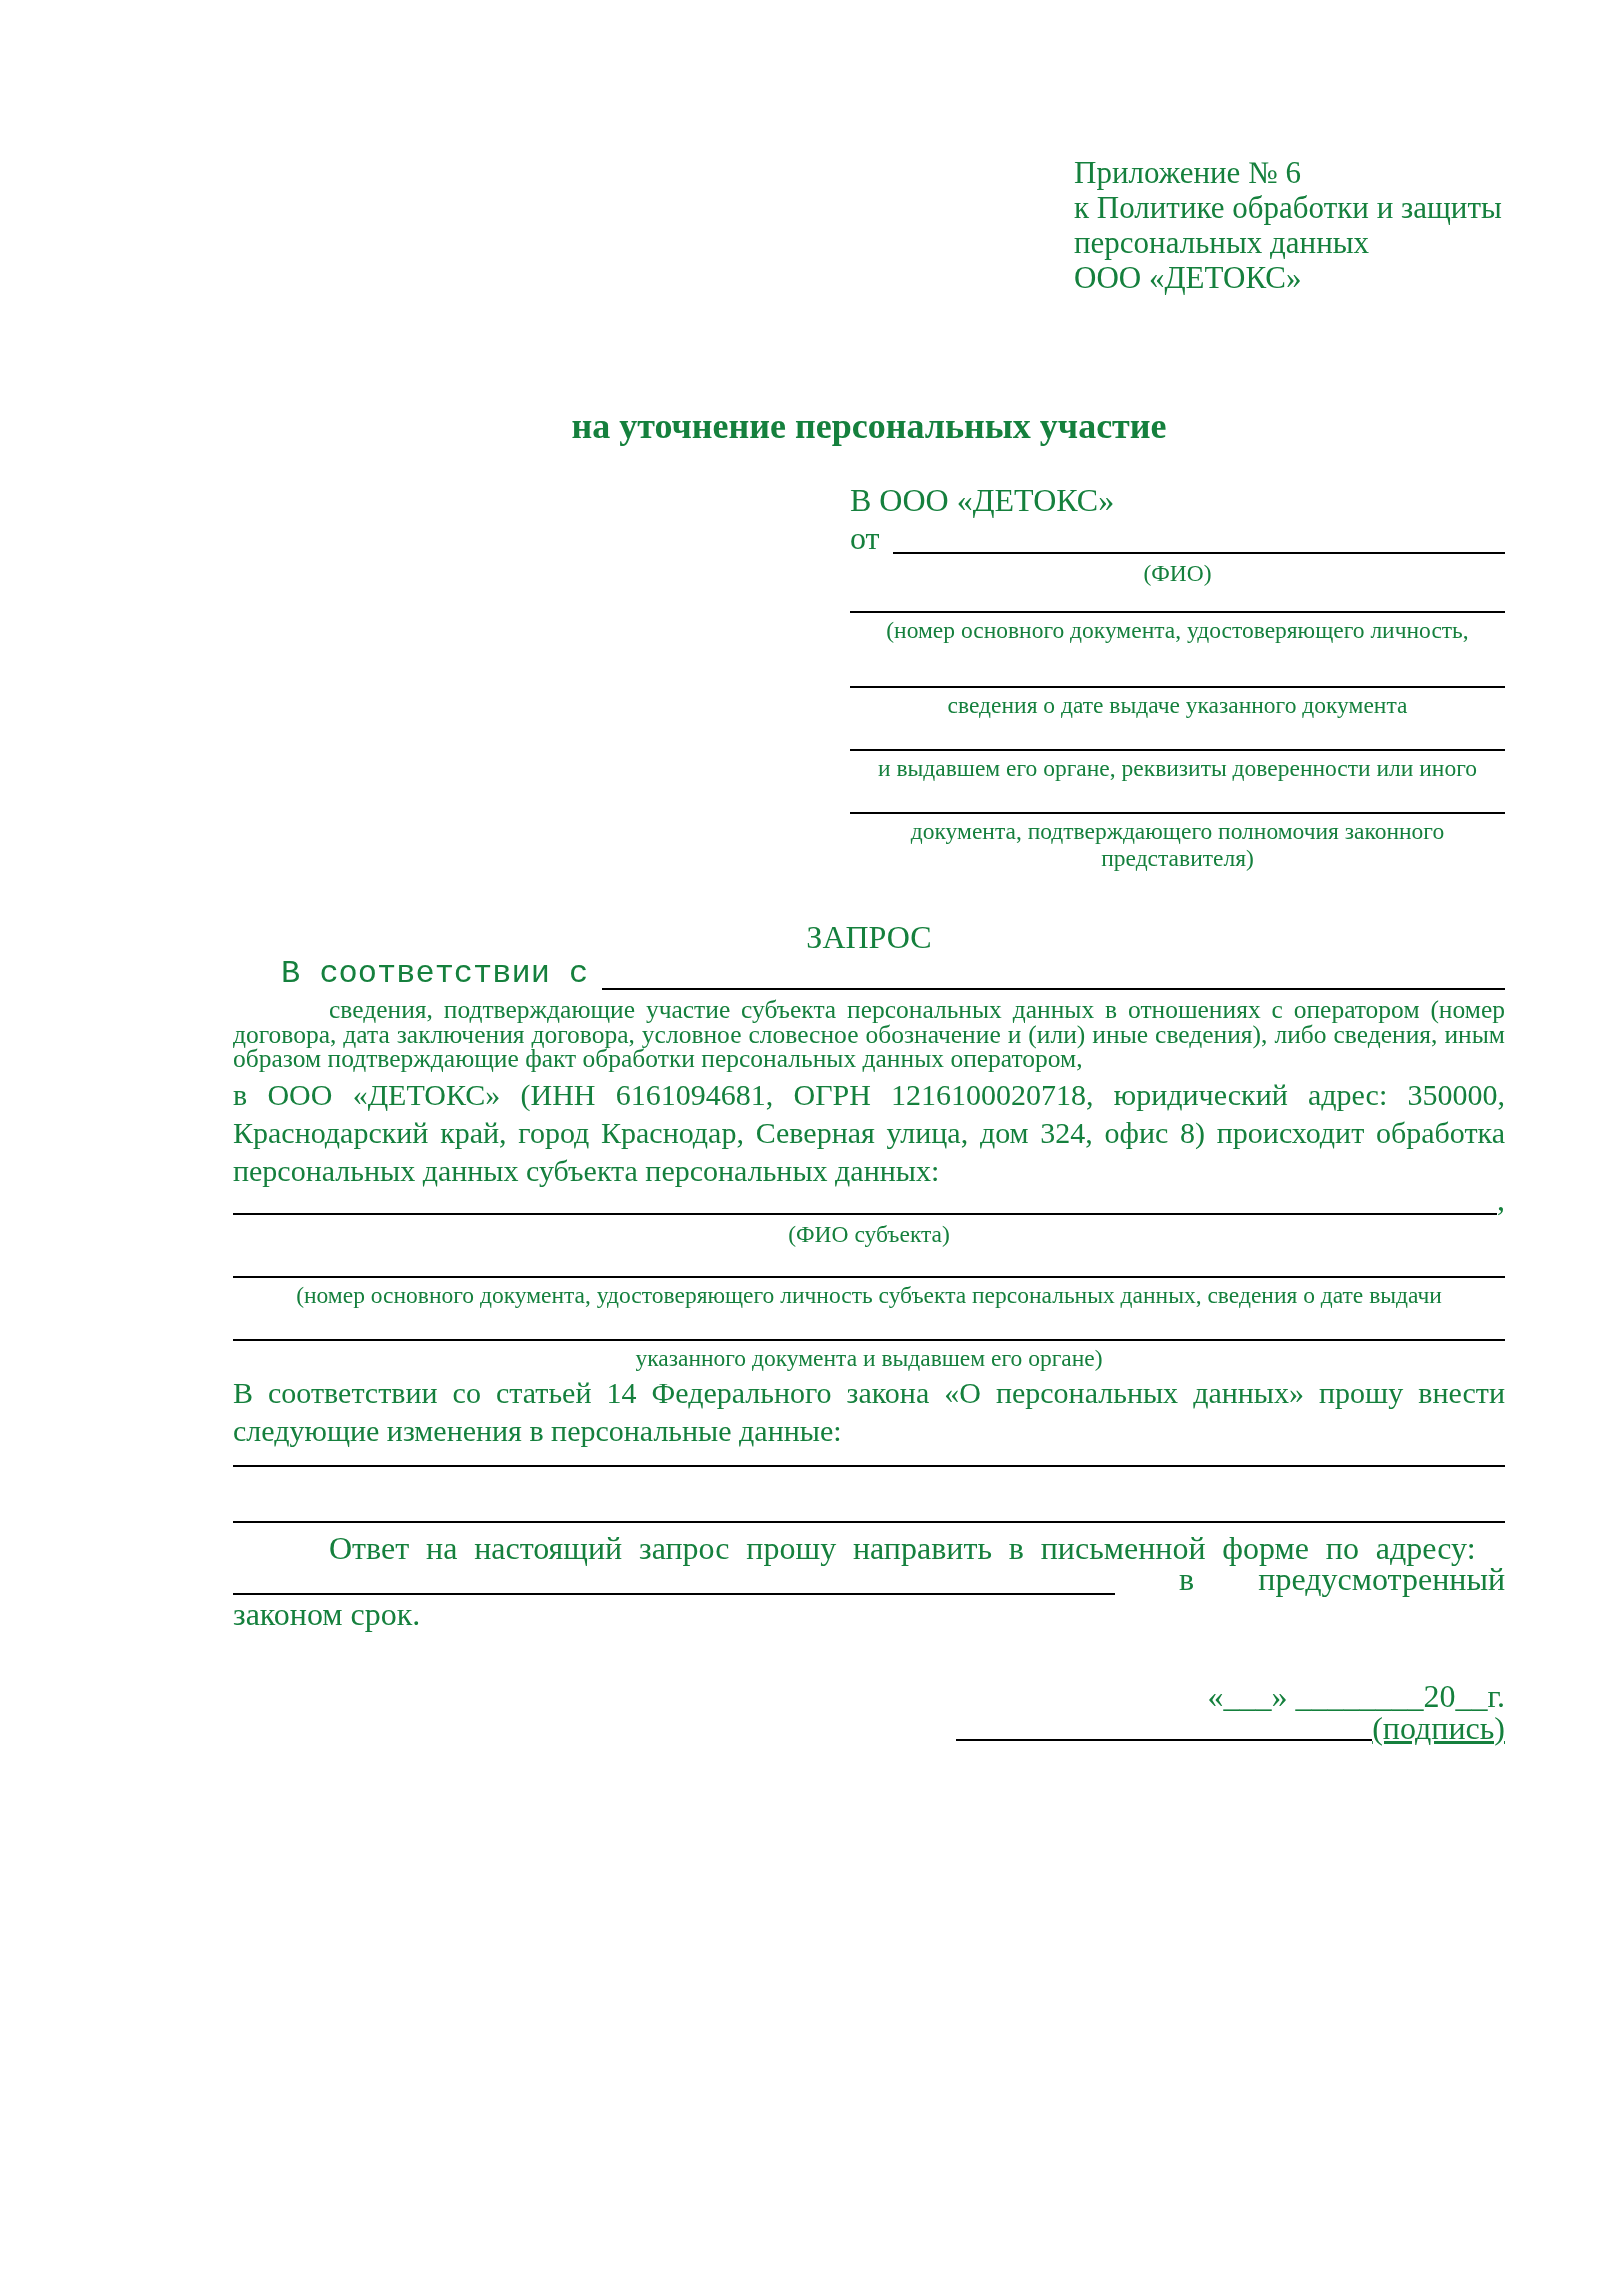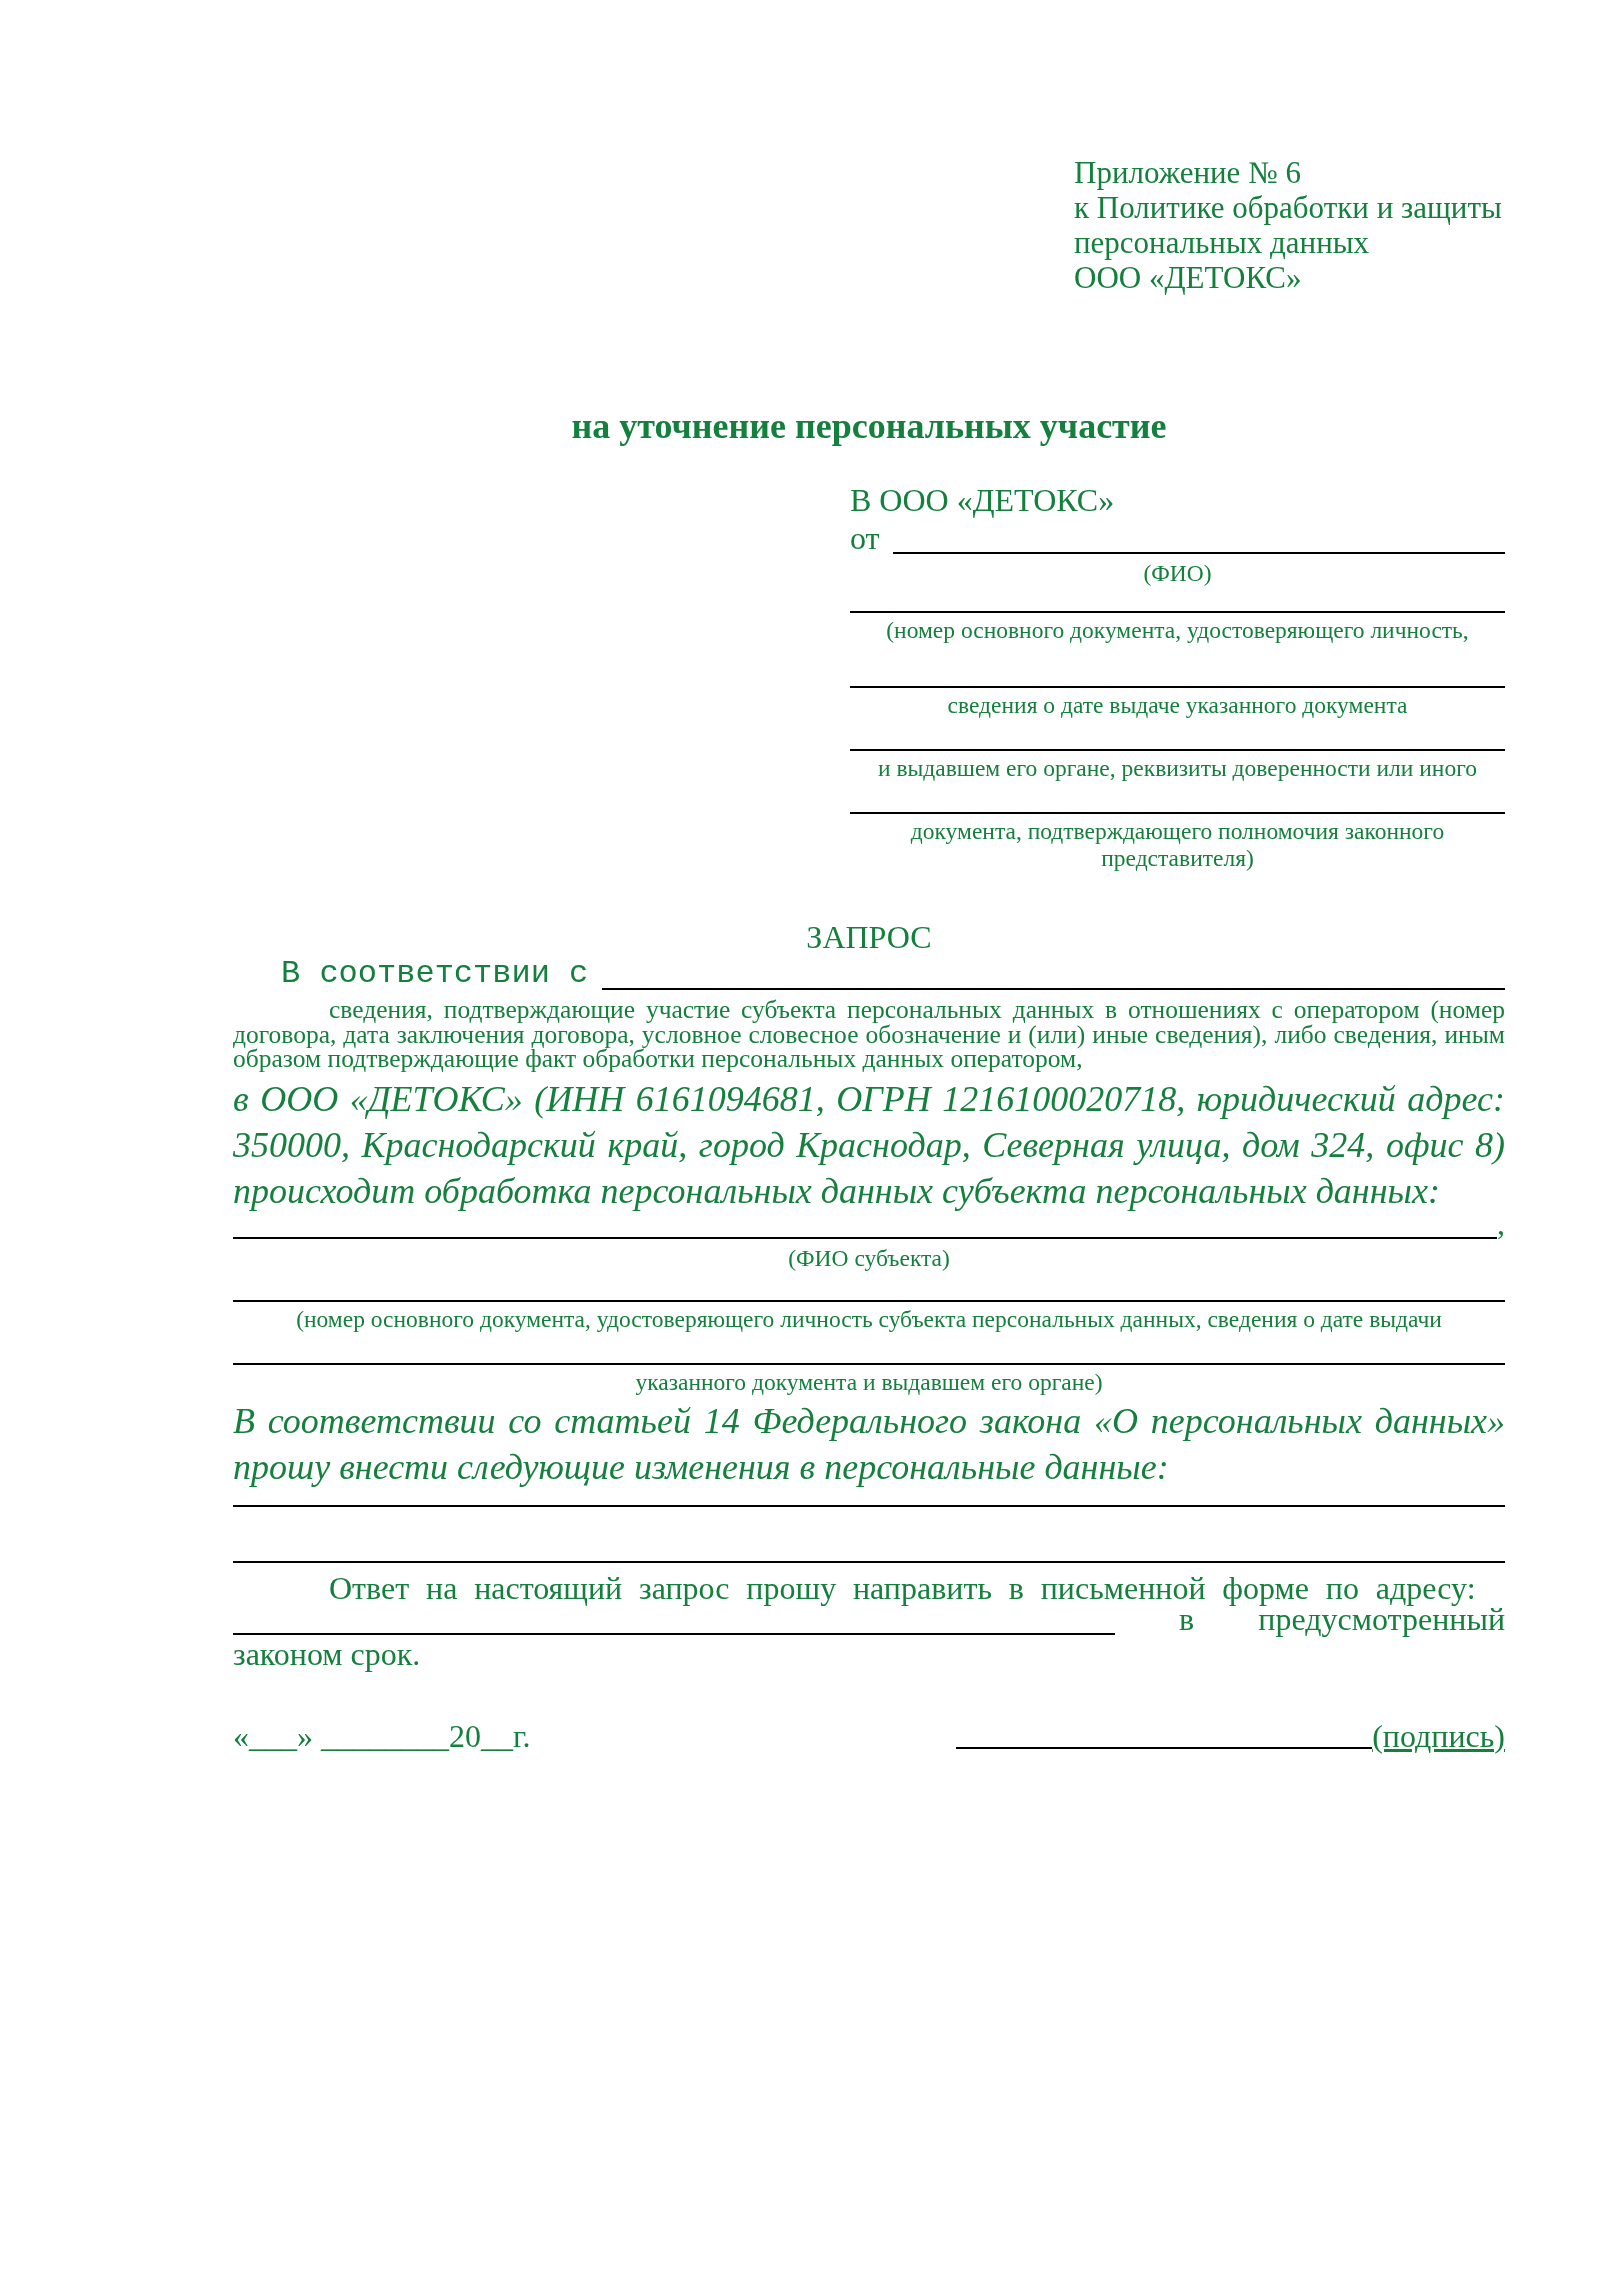--- a/index.html
+++ b/index.html
@@ -25,33 +25,33 @@
   .fill { flex:1 1 auto; border-bottom:2.9px solid #000; margin-left:13.7px; height:0; }
   .fline { border-bottom:2.9px solid #000; height:0; }
   .cap { font-size:23.5px; line-height:27.4px; text-align:center; }
   .mt6 { margin-top:5.9px; } .mt4 { margin-top:3.9px; }
   .g1 { margin-top:23.5px; } .g2 { margin-top:42px; } .g3 { margin-top:30px; } .g4 { margin-top:29px; }
   
   .zapros { margin-top:44px; font-size:32px; line-height:43px; text-align:center; }
   .basis-row { height:31px; }
   .basis-label { margin-left:48px; line-height:1; white-space:nowrap;font-family:Liberation Mono, monospace; }
   .footnote { font-size:25.5px; line-height:24.5px; text-align:justify; text-indent:96px; margin:7.8px 0 0 0; }
-  .par { font-size:36px; line-height:46px; text-align:justify; margin:3.9px 0 0 0;font-style:italic; }
+  .par { font-size:30px; line-height:38px; text-align:justify; margin:3.9px 0 0 0; }
   .comma-row { height:25.5px; }
   .comma { line-height:1; }
   .s1 { margin-top:27.4px; } .s2 { margin-top:30px; }
   .law { margin-top:2px; }
   .blank1 { margin-top:14.7px; } .blank2 { margin-top:54px; }
   .reply1 { font-size:32px; line-height:35px; margin:7.8px 0 0 0; text-indent:96px; word-spacing:8.8px; }
   .reply2 { height:29px; justify-content:space-between; }
   .addr-fill { width:882px; border-bottom:2.9px solid #000; height:0; }
   .reply2 span { line-height:1; }
   .reply3 { font-size:32px; line-height:38px; margin:0; }
   
-  .sign-row { margin-top:47px; display:flex; justify-content:space-between; align-items:flex-end; font-size:32px; }
+  .sign-row { margin-top:47px; display:flex; justify-content:space-between; align-items:flex-end; font-size:32px;flex-direction:column; }
   .date { line-height:1; }
   .sig-right { display:flex; align-items:flex-end; }
   .sig-line { width:416px; border-bottom:2.9px solid #000; height:0; margin-bottom:2.9px; }
   .sig-cap { line-height:1;text-decoration:underline; }
 </style>
 </head>
 <body>
 
 <div class="page">
 

